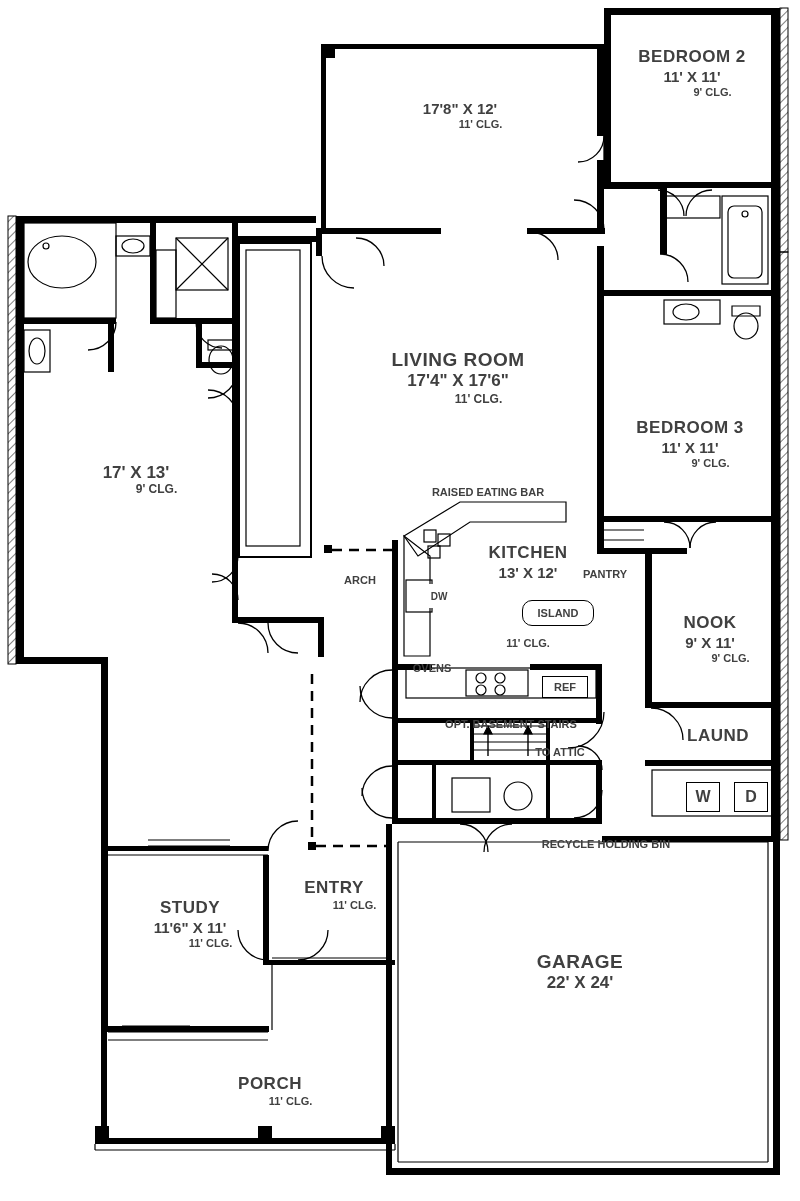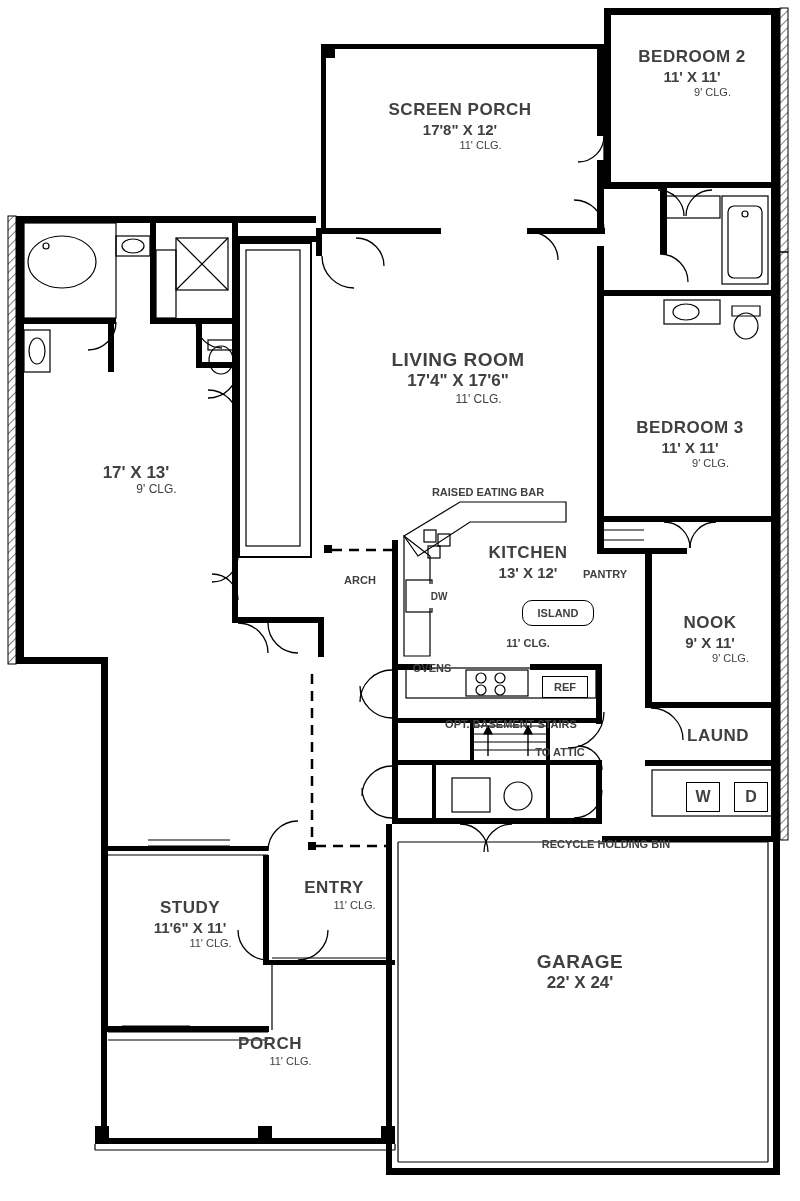--- a/index.html
+++ b/index.html
@@ -34,21 +34,21 @@
     white-space: nowrap;
   }
   .room .nm {
     font-weight: bold;
     letter-spacing: 0.5px;
   }
   .room .dim {
     font-weight: bold;
   }
   .room .clg {
-    font-weight: normal;
+    font-weight: bold;
     padding-left: 41px;
   }
   .sz-lg .nm { font-size: 19px; }
   .sz-lg .dim { font-size: 17px; }
   .sz-lg .clg { font-size: 12px; }
 
   .sz-md .nm { font-size: 17px; }
   .sz-md .dim { font-size: 15px; }
   .sz-md .clg { font-size: 11px; }
 
@@ -316,21 +316,20 @@
     </g>
   </svg>
 
   <div class="room sz-md" style="left:612px;top:47px;width:160px;">
     <div class="nm">BEDROOM 2</div>
     <div class="dim">11' X 11'</div>
     <div class="clg">9' CLG.</div>
   </div>
 
   <div class="room sz-md" style="left:340px;top:100px;width:240px;">
-    <div class="nm">SCREEN PORCH</div>
     <div class="dim">17'8" X 12'</div>
     <div class="clg">11' CLG.</div>
   </div>
 
   <div class="room sz-lg" style="left:338px;top:348px;width:240px;">
     <div class="nm">LIVING ROOM</div>
     <div class="dim">17'4" X 17'6"</div>
     <div class="clg">11' CLG.</div>
   </div>
 
@@ -371,21 +370,21 @@
   <div class="room sz-md" style="left:272px;top:878px;width:124px;">
     <div class="nm">ENTRY</div>
     <div class="clg">11' CLG.</div>
   </div>
 
   <div class="room sz-lg" style="left:480px;top:950px;width:200px;">
     <div class="nm">GARAGE</div>
     <div class="dim">22' X 24'</div>
   </div>
 
-  <div class="room sz-md" style="left:190px;top:1034px;width:160px;">
+  <div class="room sz-md" style="left:190px;top:1074px;width:160px;">
     <div class="nm">PORCH</div>
     <div class="clg">11' CLG.</div>
   </div>
 
   <div class="note" style="left:398px;top:470px;width:180px;margin-top:16px;">RAISED EATING BAR</div>
   <div class="note" style="left:330px;top:574px;width:60px;">ARCH</div>
   <div class="note" style="left:570px;top:568px;width:70px;">PANTRY</div>
   <div class="note" style="left:404px;top:662px;width:56px;">OVENS</div>
   <div class="note" style="left:416px;top:718px;width:190px;">OPT. BASEMENT STAIRS</div>
   <div class="note" style="left:518px;top:746px;width:84px;">TO ATTIC</div>

